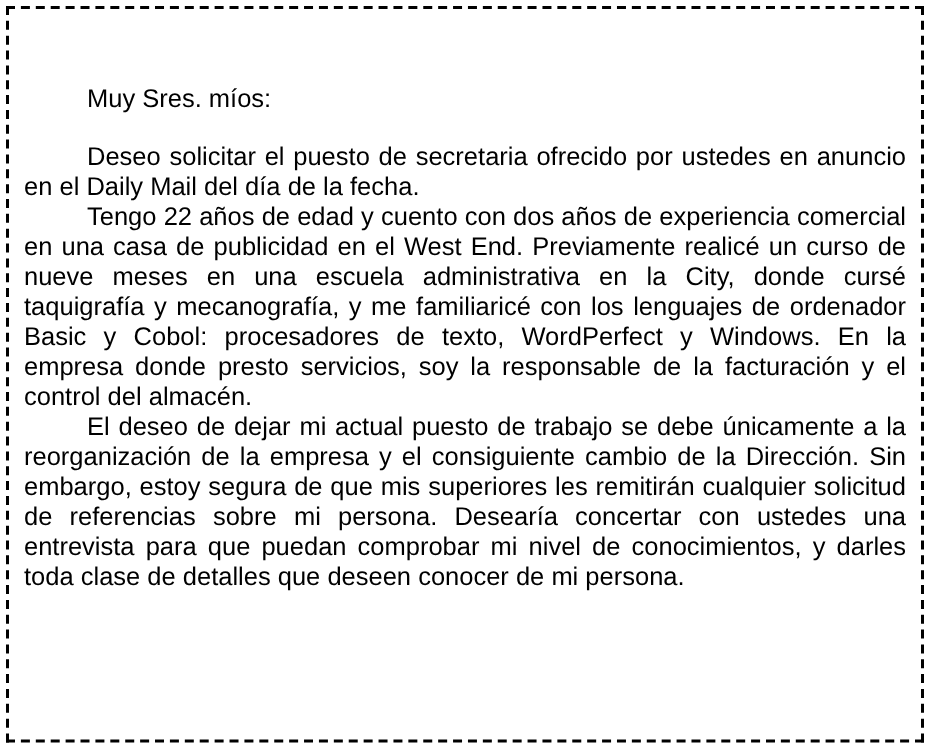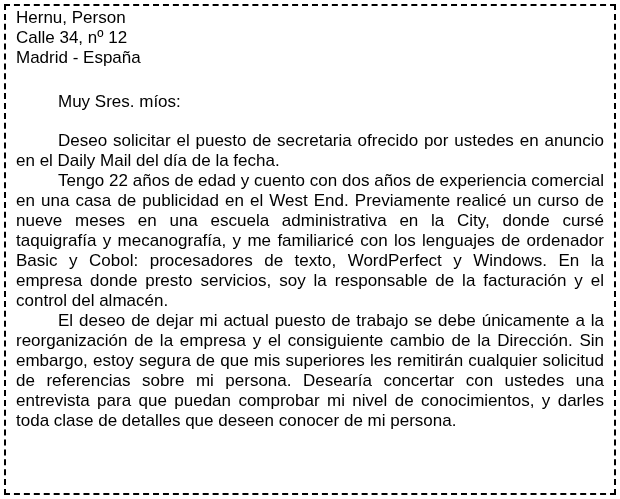--- a/index.html
+++ b/index.html
@@ -32,43 +32,38 @@
     text-align: left;
   }
   .sender-line {
     white-space: nowrap;
   }
   .dateline {
     margin-top: 36px;
     text-align: right;
   }
   .salutation {
-    margin-top: 24px;
+    margin-top: 48px;
     text-indent: 42px;
     text-align: left;
   }
   .body-paragraphs p {
     margin: 0;
     text-align: justify;
     text-indent: 42px;
   }
   .body-paragraphs p.first {
     margin-top: 19px;
   }
 </style>
 </head>
 <body>
 
 <div class="page">
 
-  <div class="sender-block">
-    <div class="sender-line">Hernu, Person</div>
-    <div class="sender-line">Calle 34, nº 12</div>
-    <div class="sender-line">Madrid - España</div>
-  </div>
 
 
   <div class="salutation">Muy Sres. míos:</div>
 
   <div class="body-paragraphs">
     <p class="first">Deseo solicitar el puesto de secretaria ofrecido por ustedes en anuncio en el Daily Mail del día de la fecha.</p>
     <p>Tengo 22 años de edad y cuento con dos años de experiencia comercial en una casa de publicidad en el West End. Previamente realicé un curso de nueve meses en una escuela administrativa en la City, donde cursé taquigrafía y mecanografía, y me familiaricé con los lenguajes de ordenador Basic y Cobol: procesadores de texto, WordPerfect y Windows. En la empresa donde presto servicios, soy la responsable de la facturación y el control del almacén.</p>
     <p>El deseo de dejar mi actual puesto de trabajo se debe únicamente a la reorganización de la empresa y el consiguiente cambio de la Dirección. Sin embargo, estoy segura de que mis superiores les remitirán cualquier solicitud de referencias sobre mi persona. Desearía concertar con ustedes una entrevista para que puedan comprobar mi nivel de conocimientos, y darles toda clase de detalles que deseen conocer de mi persona.</p>
   </div>
 

